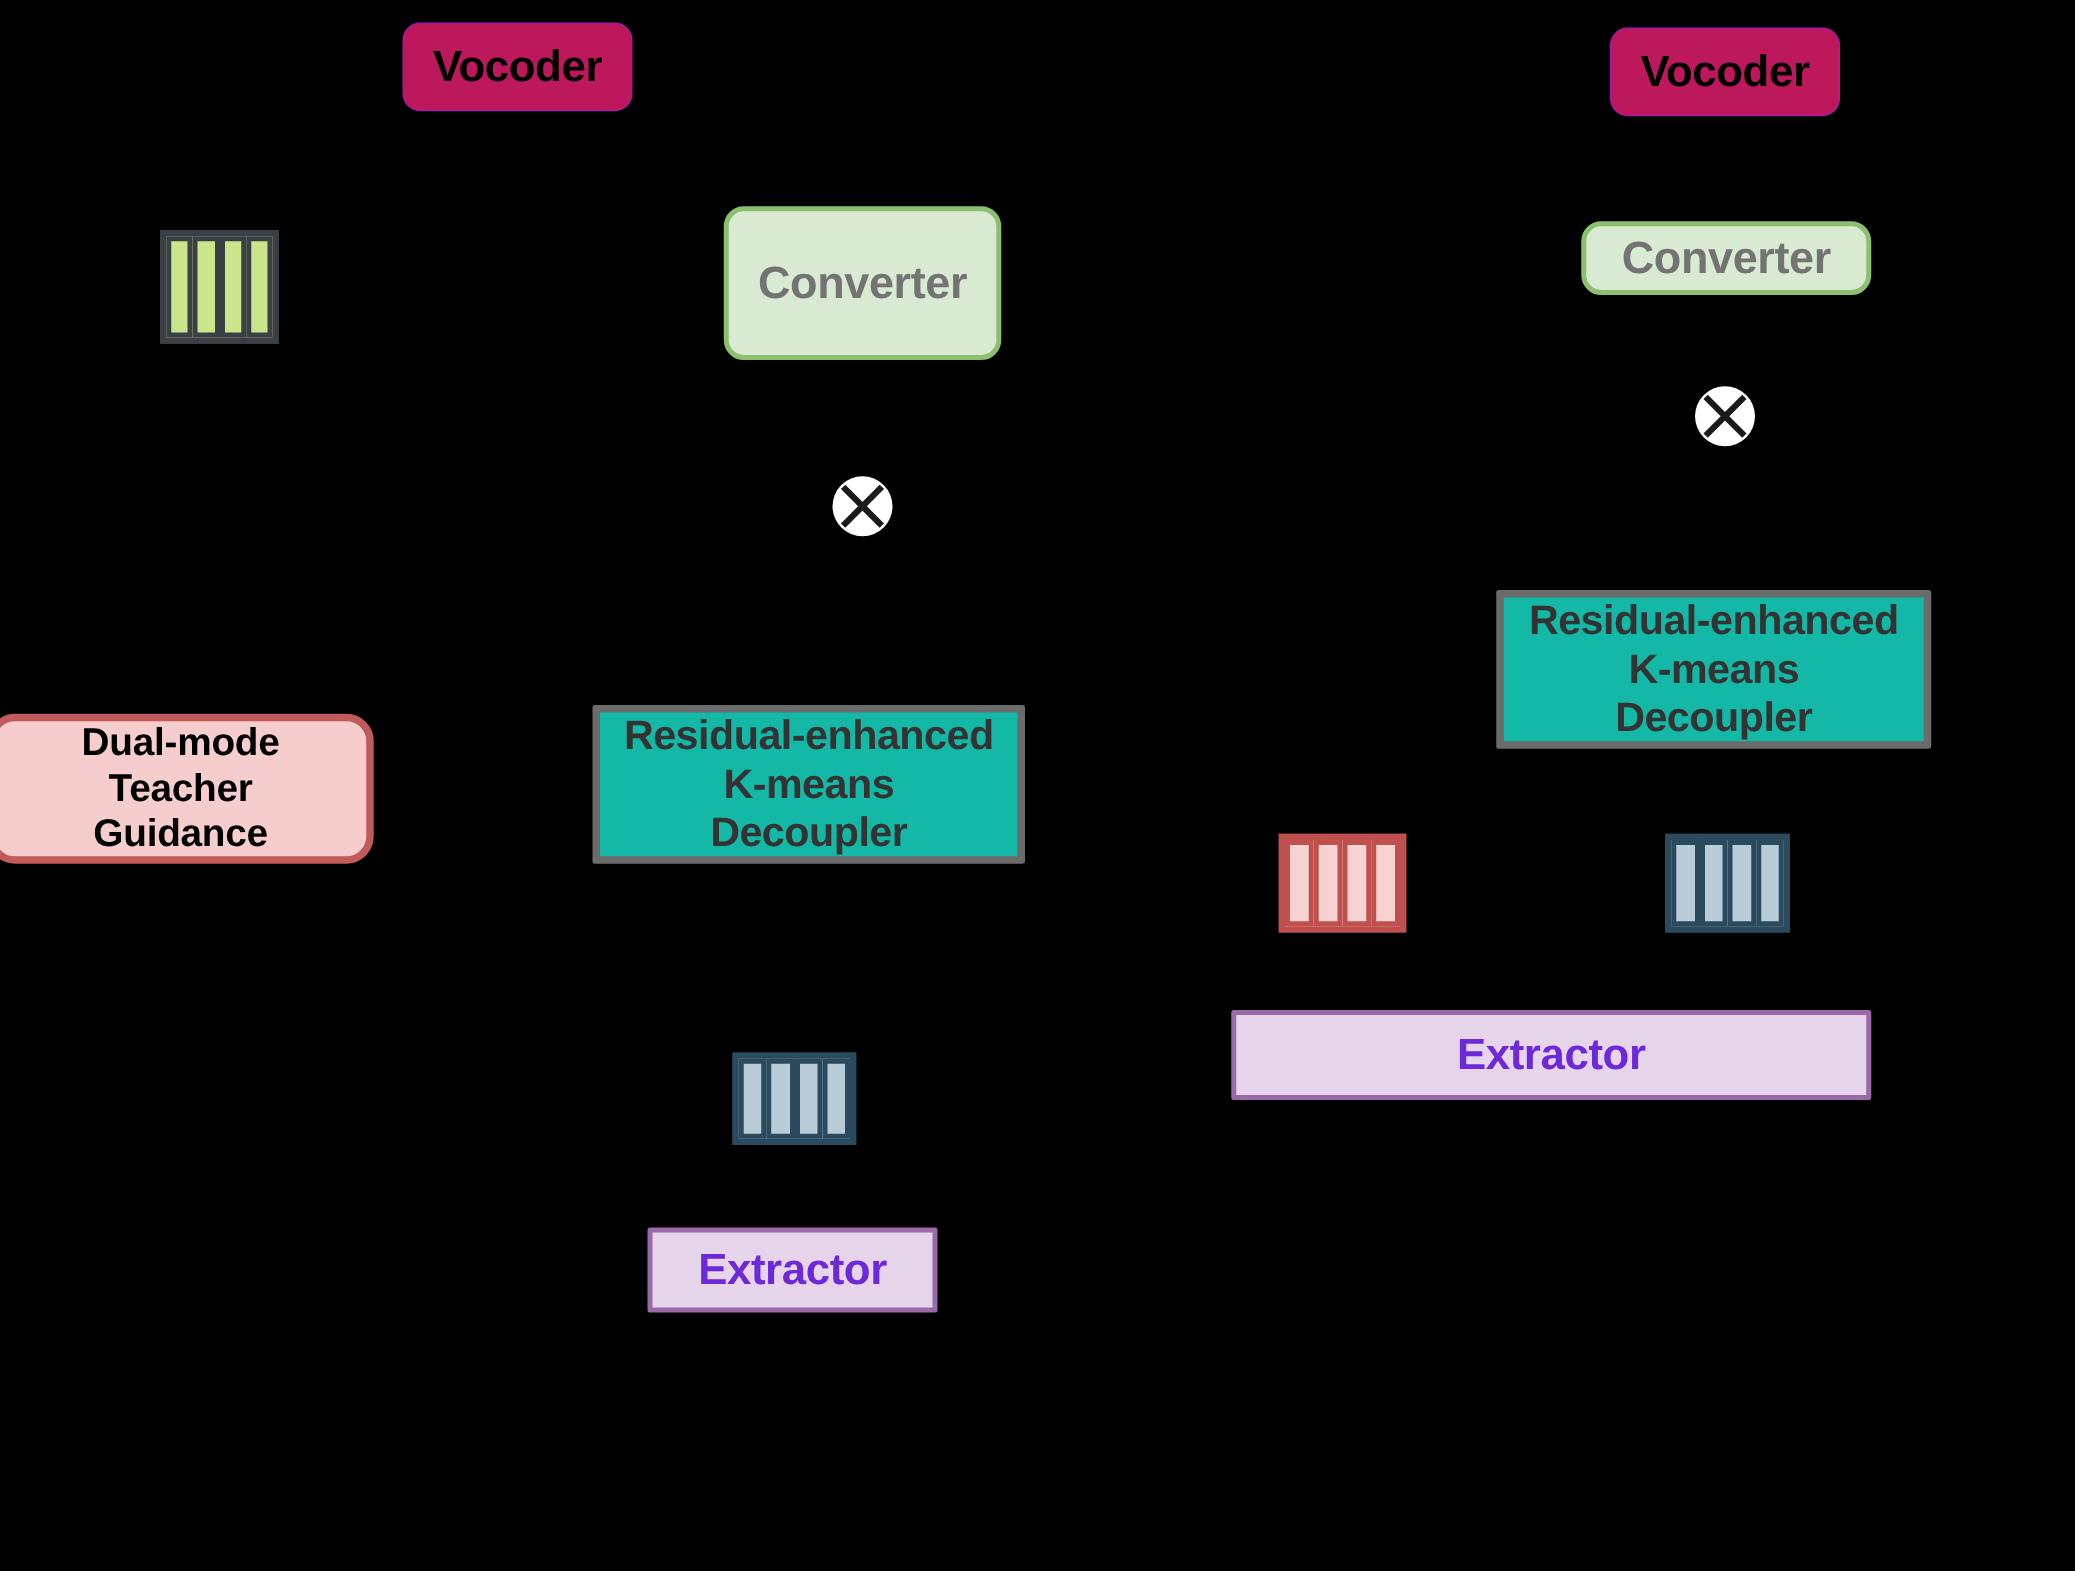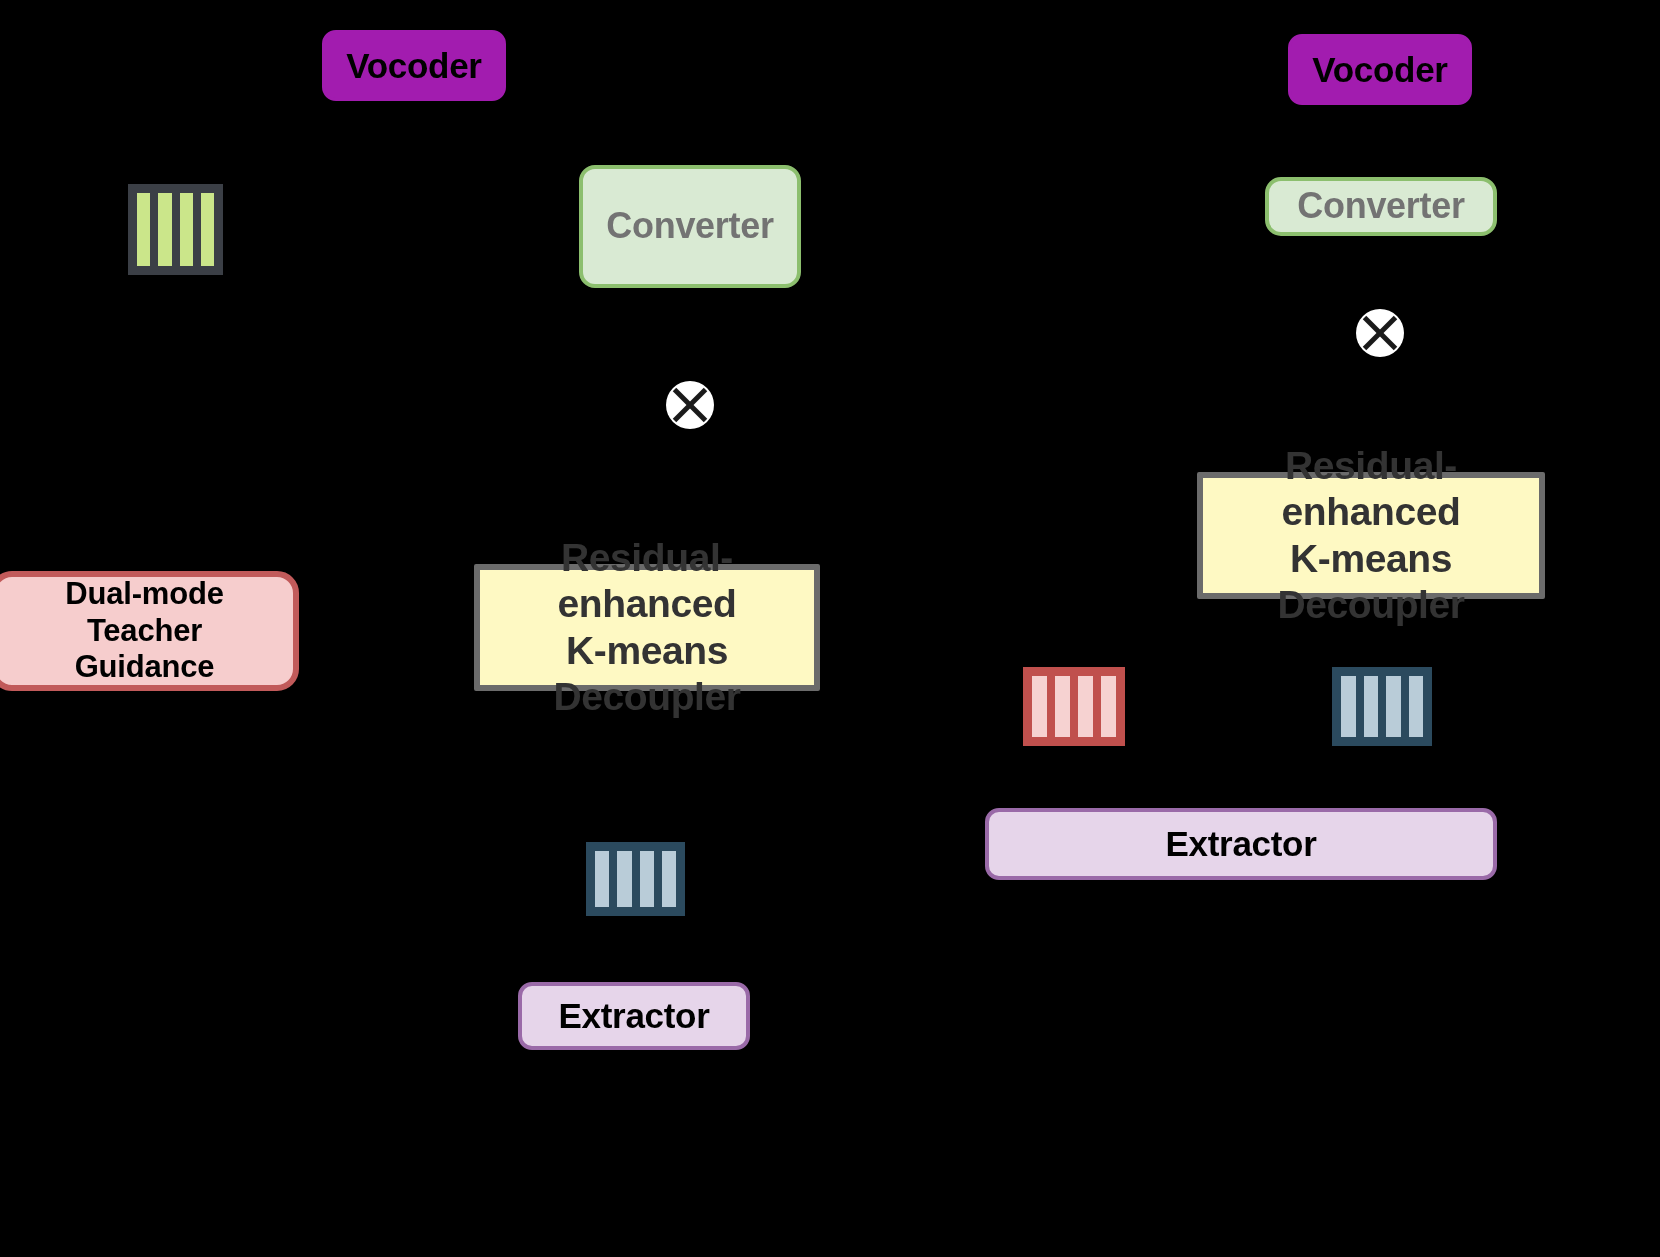--- a/index.html
+++ b/index.html
@@ -24,27 +24,26 @@
     align-items: center;
     justify-content: center;
     text-align: center;
     font-weight: bold;
     line-height: 1.18;
     white-space: pre-line;
   }
 
   
   .vocoder {
-    background: #a21caf;
-    border: 3px solid #a21caf;
+    background: #be185d;
+    border: 1px solid #a21caf;
     border-radius: 14px;
     color: #000000;
     font-size: 35px;
     letter-spacing: -0.3px;
-    margin-top: 12px;
   }
 
   
   .converter {
     background: #d9ead3;
     border: 4px solid #8cbf6e;
     border-radius: 16px;
     color: #737373;
     font-size: 36px;
     letter-spacing: -0.3px;
@@ -55,34 +54,34 @@
     background: #f6cdcd;
     border: 6px solid #c15a5a;
     border-radius: 22px;
     color: #000000;
     font-size: 31px;
     letter-spacing: -0.2px;
   }
 
   
   .decoupler {
-    background: #fef9c3;
+    background: #14b8a6;
     border: 6px solid #6b6b6b;
     border-radius: 2px;
     color: #333333;
-    font-size: 39px;
+    font-size: 33px;
     letter-spacing: -0.4px;
   }
 
   
   .extractor {
     background: #e6d5ea;
     border: 4px solid #9a6aa8;
-    border-radius: 14px;
-    color: #000000;
+    border-radius: 2px;
+    color: #6d28d9;
     font-size: 35px;
     letter-spacing: -0.3px;
   }
 
   
   .tokens {
     position: absolute;
     box-sizing: border-box;
     display: flex;
   }

